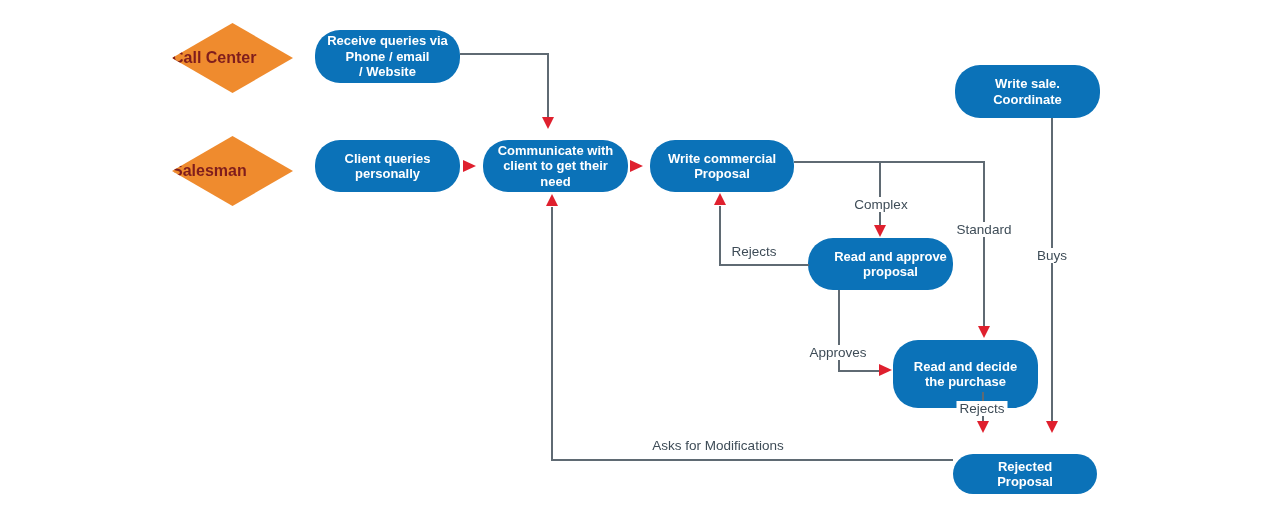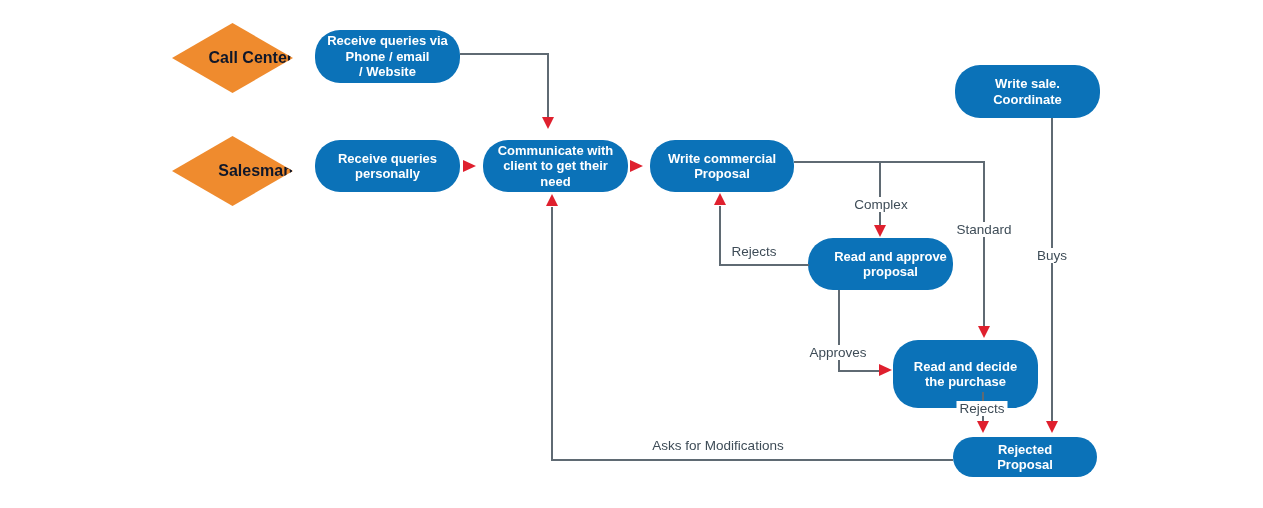--- a/index.html
+++ b/index.html
@@ -29,22 +29,22 @@
     font-size:13px;line-height:15.5px;
     white-space:pre-line;
     box-sizing:border-box;
     padding:2px 4px;
     border-radius:25px;
   }
   .diamond{
     position:absolute;
     background:var(--diamond-orange,#ef8b2e);
     clip-path:polygon(50% 0%,100% 50%,50% 100%,0% 50%);
-    display:flex;align-items:center;justify-content:flex-end;
-    color:#0f172a;font-weight:bold;font-size:16px;
+    display:flex;align-items:center;justify-content:flex-start;
+    color:#7f1d1d;font-weight:bold;font-size:16px;
     text-align:center;
   }
   .line{
     position:absolute;
     background:var(--line-color,#5f6a73);
   }
   .arr{position:absolute;width:0;height:0;}
   .arr-down{
     border-left:6px solid transparent;
     border-right:6px solid transparent;
@@ -79,34 +79,34 @@
   <div class="diamond" style="left:172px;top:23px;width:121px;height:70px;">
     <span>Call Center</span>
   </div>
   <div class="diamond" style="left:172px;top:136px;width:121px;height:70px;">
     <span>Salesman</span>
   </div>
 
   <div class="node" style="left:315px;top:30px;width:145px;height:53px;">Receive queries via
 Phone / email
 / Website</div>
-  <div class="node" style="left:315px;top:140px;width:145px;height:52px;">Receive queries
+  <div class="node" style="left:315px;top:140px;width:145px;height:52px;">Client queries
 personally</div>
   <div class="node" style="left:483px;top:140px;width:145px;height:52px;">Communicate with
 client to get their
 need</div>
   <div class="node" style="left:650px;top:140px;width:144px;height:52px;">Write commercial
 Proposal</div>
   <div class="node" style="left:955px;top:65px;width:145px;height:53px;">Write sale.
 Coordinate</div>
   <div class="node" style="left:808px;top:238px;width:145px;height:52px;padding-left:24px;">Read and approve
 proposal</div>
   <div class="node" style="left:893px;top:340px;width:145px;height:68px;">Read and decide
 the purchase</div>
-  <div class="node" style="left:953px;top:437px;width:144px;height:40px;">Rejected
+  <div class="node" style="left:953px;top:454px;width:144px;height:40px;">Rejected
 Proposal</div>
 
   <div class="line" style="left:460px;top:53px;width:89px;height:2px;"></div>
   <div class="line" style="left:547px;top:53px;width:2px;height:64px;"></div>
   <div class="arr arr-down" style="left:542px;top:117px;"></div>
 
   <div class="arr arr-right" style="left:463px;top:160px;"></div>
 
   <div class="arr arr-right" style="left:630px;top:160px;"></div>
 

